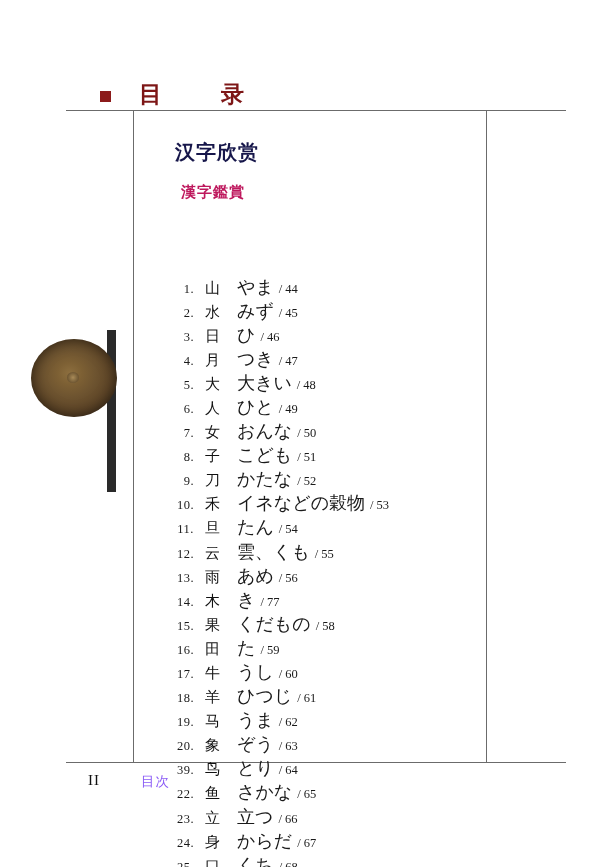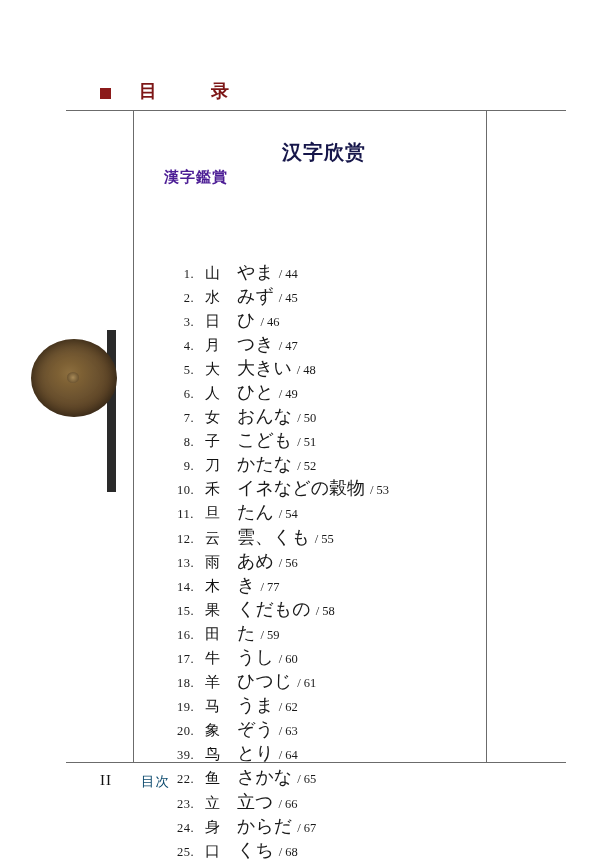--- a/index.html
+++ b/index.html
@@ -45,21 +45,21 @@
   }
   .header-square {
     width: 11px; height: 11px;
     background: #8c1b1b;
     display: inline-block;
     margin-right: 28px;
     margin-top: 4px;
   }
   .header-title {
     font-family: "DejaVu Sans", sans-serif;
-    font-size: 18px;
+    font-size: 23px;
     letter-spacing: 18px;
     color: #7d1616;
     font-weight: 600;
     text-align: right;
   }
 
   
   .left-bar {
     position: absolute;
     left: 107px; top: 330px;
@@ -91,29 +91,28 @@
     width: 310px;
   }
   .sec-title-cn {
     font-family: "DejaVu Sans", sans-serif;
     font-size: 20px;
     font-weight: bold;
     color: #16164a;
     letter-spacing: 1px;
     margin: 0 0 3px 12px;
     line-height: 1.25;
-    text-align: center;
   }
   .sec-title-jp {
     font-family: "DejaVu Sans", sans-serif;
     font-size: 15px;
     font-weight: bold;
-    color: #4c1d95;
+    color: #be185d;
     letter-spacing: 1px;
-    margin: 1px;
+    margin: 18px;
     line-height: 1.3;
   }
 
   .toc {
     margin-top: 34px;
     padding: 0;
     list-style: none;
   }
   .toc-row {
     display: flex;
@@ -153,32 +152,32 @@
   .toc-page {
     font-family: "Liberation Serif", serif;
     font-size: 12.5px;
     color: #1a1a1a;
     margin-top: 45px;
   }
 
   
   .footer-page {
     position: absolute;
-    left: 100px; top: 772px;
+    left: 88px; top: 772px;
     font-family: "Liberation Serif", serif;
     font-size: 15px;
     color: #111;
     letter-spacing: 1px;
   }
   .footer-label {
     position: absolute;
     left: 141px; top: 773px;
     font-family: "DejaVu Sans", sans-serif;
     font-size: 13.5px;
-    color: #0c4a6e;
+    color: #8b5cf6;
     letter-spacing: 1px;
   }
 </style>
 </head>
 <body>
 
 <div class="rule-top"></div>
 <div class="rule-vert"></div>
 <div class="rule-vert-right"></div>
 <div class="rule-bottom"></div>

